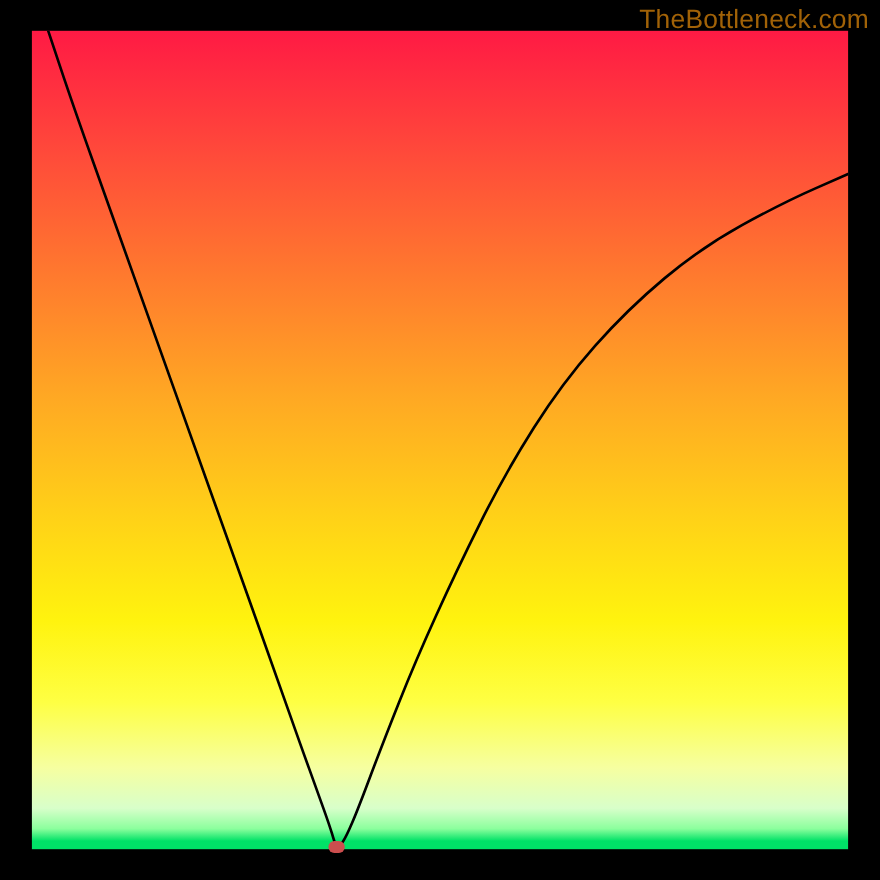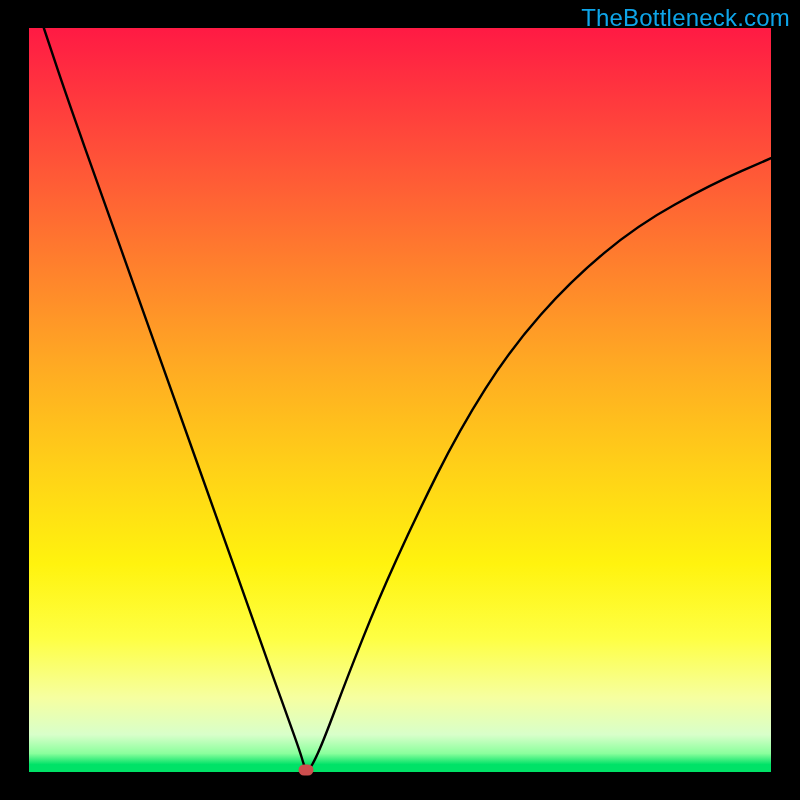--- a/index.html
+++ b/index.html
@@ -25,21 +25,21 @@
       #8bff9d 97.5%,
       #00e267 99%,
       #00e267 100%
     );
   }
 
   .watermark {
     position: absolute;
     top: 4px;
     right: 10px;
-    color: #0ea5e9;
+    color: #a16207;
     font-size: 24px;
     font-weight: 500;
     letter-spacing: 0.2px;
     font-family: Arial, Helvetica, sans-serif;
   }
 
   svg.curve {
     position: absolute;
     left: 29px;
     top: 28px;

